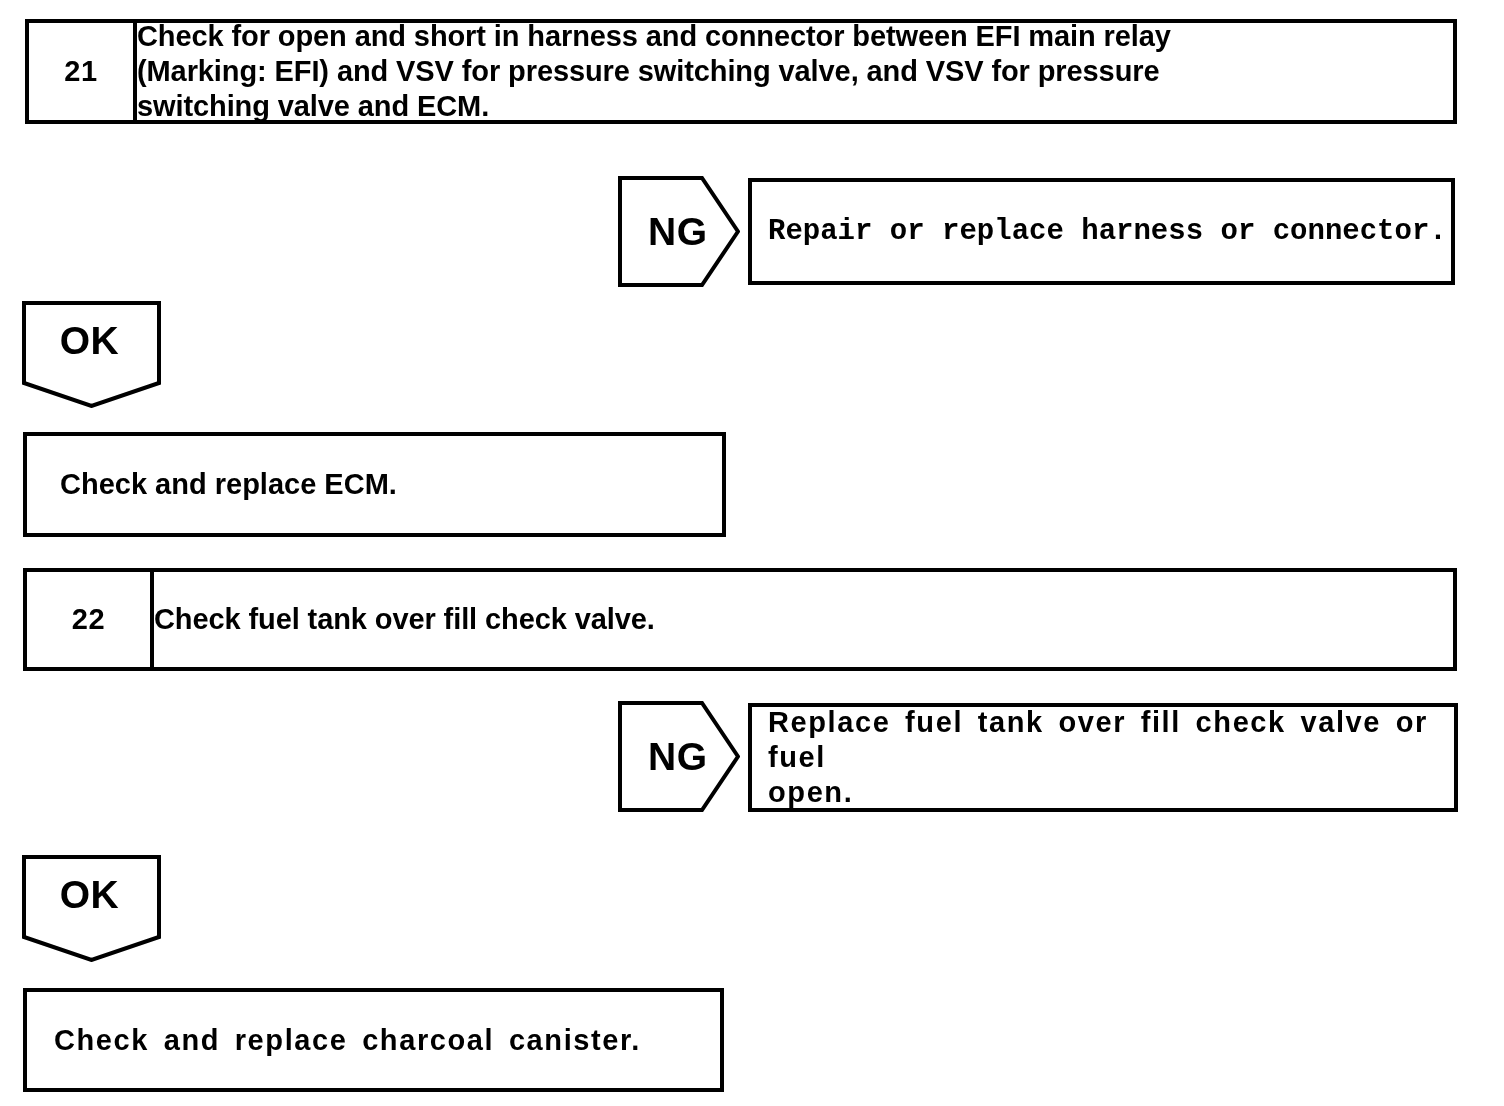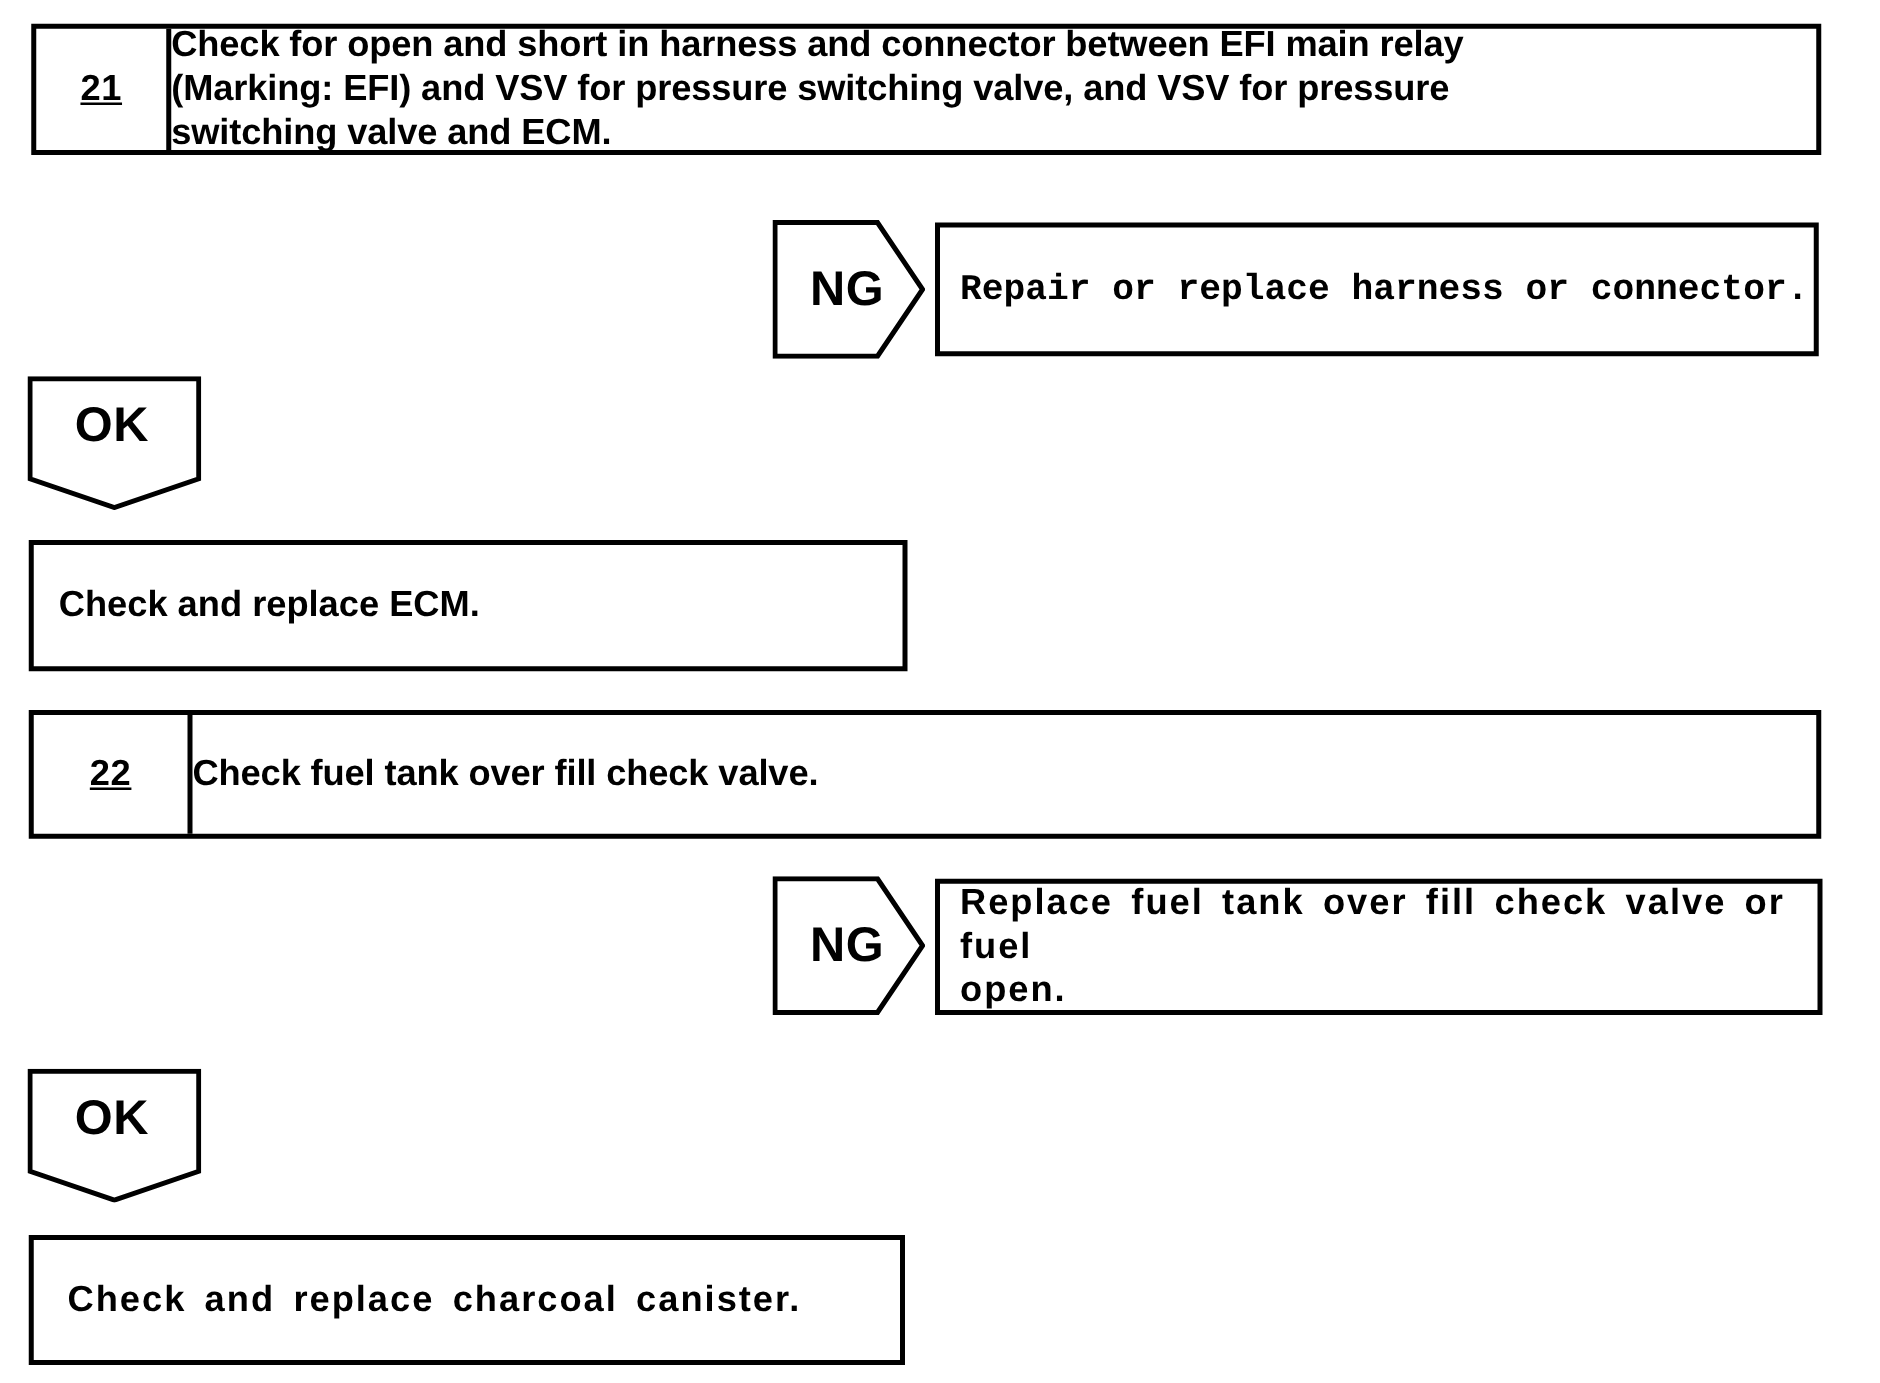--- a/index.html
+++ b/index.html
@@ -43,21 +43,20 @@
     top: 0;
     bottom: 0;
     display: flex;
     align-items: center;
     justify-content: center;
     border-right: 4px solid #000;
     box-sizing: border-box;
     font-weight: bold;
     font-size: 29px;
     letter-spacing: 0.5px;
-    text-decoration: underline;
   }
 
   
   .step-text {
     position: absolute;
     top: 0;
     bottom: 0;
     right: 0;
     display: flex;
     flex-direction: column;
@@ -148,21 +147,21 @@
   </div>
 
   <div class="flag" style="left:22px; top:301px; width:139px; height:107px;">
     <svg viewBox="0 0 139 107" preserveAspectRatio="none">
       <polygon points="2,2 137,2 137,82 69.5,105 2,82" fill="#ffffff" stroke="#000000" stroke-width="4" stroke-linejoin="miter"></polygon>
     </svg>
     <div class="flag-label ok-label">OK</div>
   </div>
 
   <div class="node rect-box" style="left:23px; top:432px; width:703px; height:105px;">
-    <div class="plain-text" style="padding-left:20px;">
+    <div class="plain-text" style="padding-left:33px;">
       <span>Check and replace ECM.</span>
     </div>
   </div>
 
   <div class="node rect-box" style="left:23px; top:568px; width:1434px; height:103px;">
     <div class="step-num" style="width:127px;">22</div>
     <div class="step-text" style="left:110px; padding-left:17px;">
       <span>Check fuel tank over fill check valve.</span>
     </div>
   </div>

